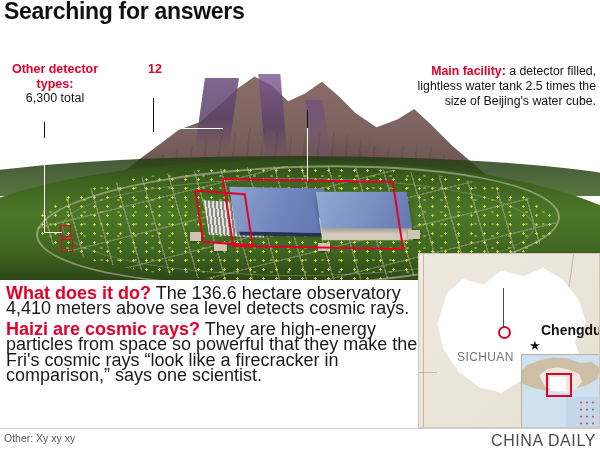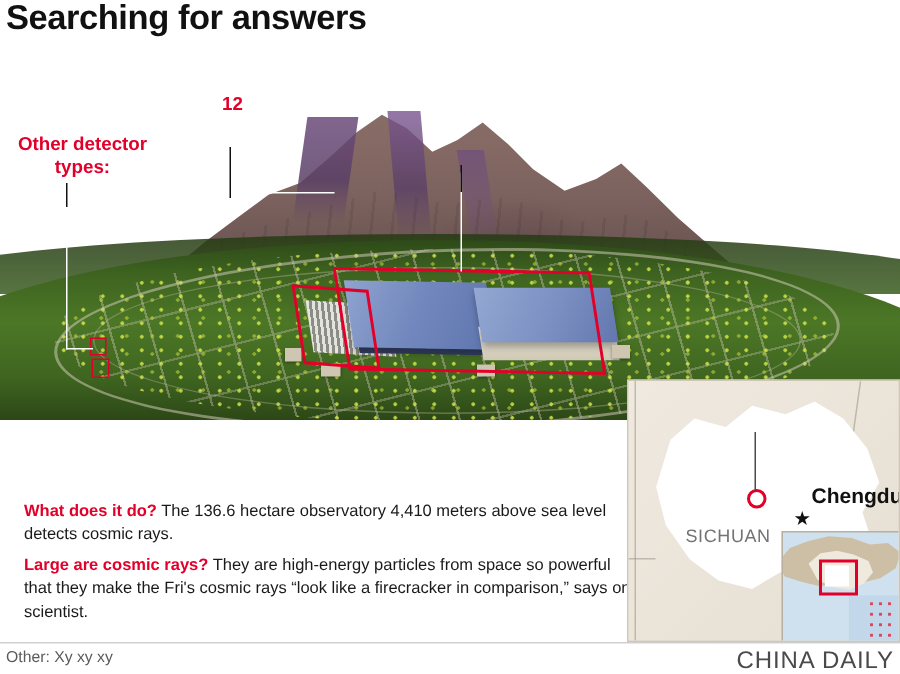--- a/index.html
+++ b/index.html
@@ -92,27 +92,27 @@
   .redbox-sm{position:absolute;border:1.6px solid #e2002a;}
 
   
   .lead{position:absolute;background:#111;width:1.4px;}
   .lead.white{background:#fff;}
   .lead-h{position:absolute;background:#fff;height:1.4px;}
 
   
   .callout{position:absolute;font-size:12.5px;line-height:14.5px;}
   .co-red{color:#e2002a;font-weight:bold;}
-  .co-left{left:6px;top:62px;width:98px;text-align:center;margin-top:27px;}
+  .co-left{left:6px;top:62px;width:98px;text-align:center;}
   .co-left .sub{color:#141414;font-weight:normal;font-size:12.5px;}
   .co-mid{left:108px;top:62px;width:94px;text-align:center;}
   .co-right{left:396px;top:64px;width:200px;text-align:right;font-size:12.3px;line-height:15px;}
 
   
-  .qa{position:absolute;left:16px;width:412px;font-size:11px;line-height:15.4px;color:#1a1a1a;margin-top:48px;}
+  .qa{position:absolute;left:6px;width:412px;font-size:18px;line-height:15.4px;color:#1a1a1a;}
   .qa b{color:#e2002a;}
   .qa1{top:286px;}
   .qa2{top:322px;}
   .qa3{top:373px;}
 
   
   .map{position:absolute;left:418px;top:253px;width:180px;height:173px;
        background:#efe9df;border:1px solid #cfc6b6;overflow:hidden;}
   .map-bg{position:absolute;inset:0;
      background:linear-gradient(135deg,#efe9e0,#e6dfd2);}
@@ -198,32 +198,36 @@
     <div class="lead white" style="left:307px;top:55px;height:66px;"></div>
     <div class="lead-h" style="left:307px;top:121px;width:0px;"></div>
   </div>
 
   <div class="lead" style="left:44px;top:122px;height:16px;"></div>
   <div class="lead" style="left:153px;top:98px;height:34px;"></div>
   <div class="lead" style="left:307px;top:110px;height:18px;"></div>
 
   <div class="callout co-left">
     <span class="co-red">Other detector types:</span>
+    <div class="sub">6,300 total</div>
   </div>
 
   <div class="callout co-mid">
     <span class="co-red">12</span>
   </div>
 
+  <div class="callout co-right">
+    <span class="co-red">Main facility:</span><span> a detector filled, lightless water tank 2.5 times the size of Beijing's water cube.</span>
+  </div>
 
   <div class="qa qa1">
     <b>What does it do?</b><span> The 136.6 hectare observatory 4,410 meters above sea level detects cosmic rays.</span>
   </div>
   <div class="qa qa2">
-    <b>Large are cosmic rays?</b><span> They are high-energy particles from space so powerful that they make the Fri's cosmic rays “look like a firecracker in comparison,” says one scientist.</span>
+    <b>Haizi are cosmic rays?</b><span> They are high-energy particles from space so powerful that they make the Fri's cosmic rays “look like a firecracker in comparison,” says one scientist.</span>
   </div>
 
   <div class="map">
     <div class="map-bg"></div>
     <div class="prov-line" style="left:4px;top:0;width:1px;height:173px;"></div>
     <div class="prov-line" style="left:150px;top:0;width:1px;height:60px;transform:rotate(8deg);"></div>
     <div class="prov-line" style="left:0;top:118px;width:18px;height:1px;"></div>
     <div class="sichuan"></div>
 
     <div class="m-dot"></div>

